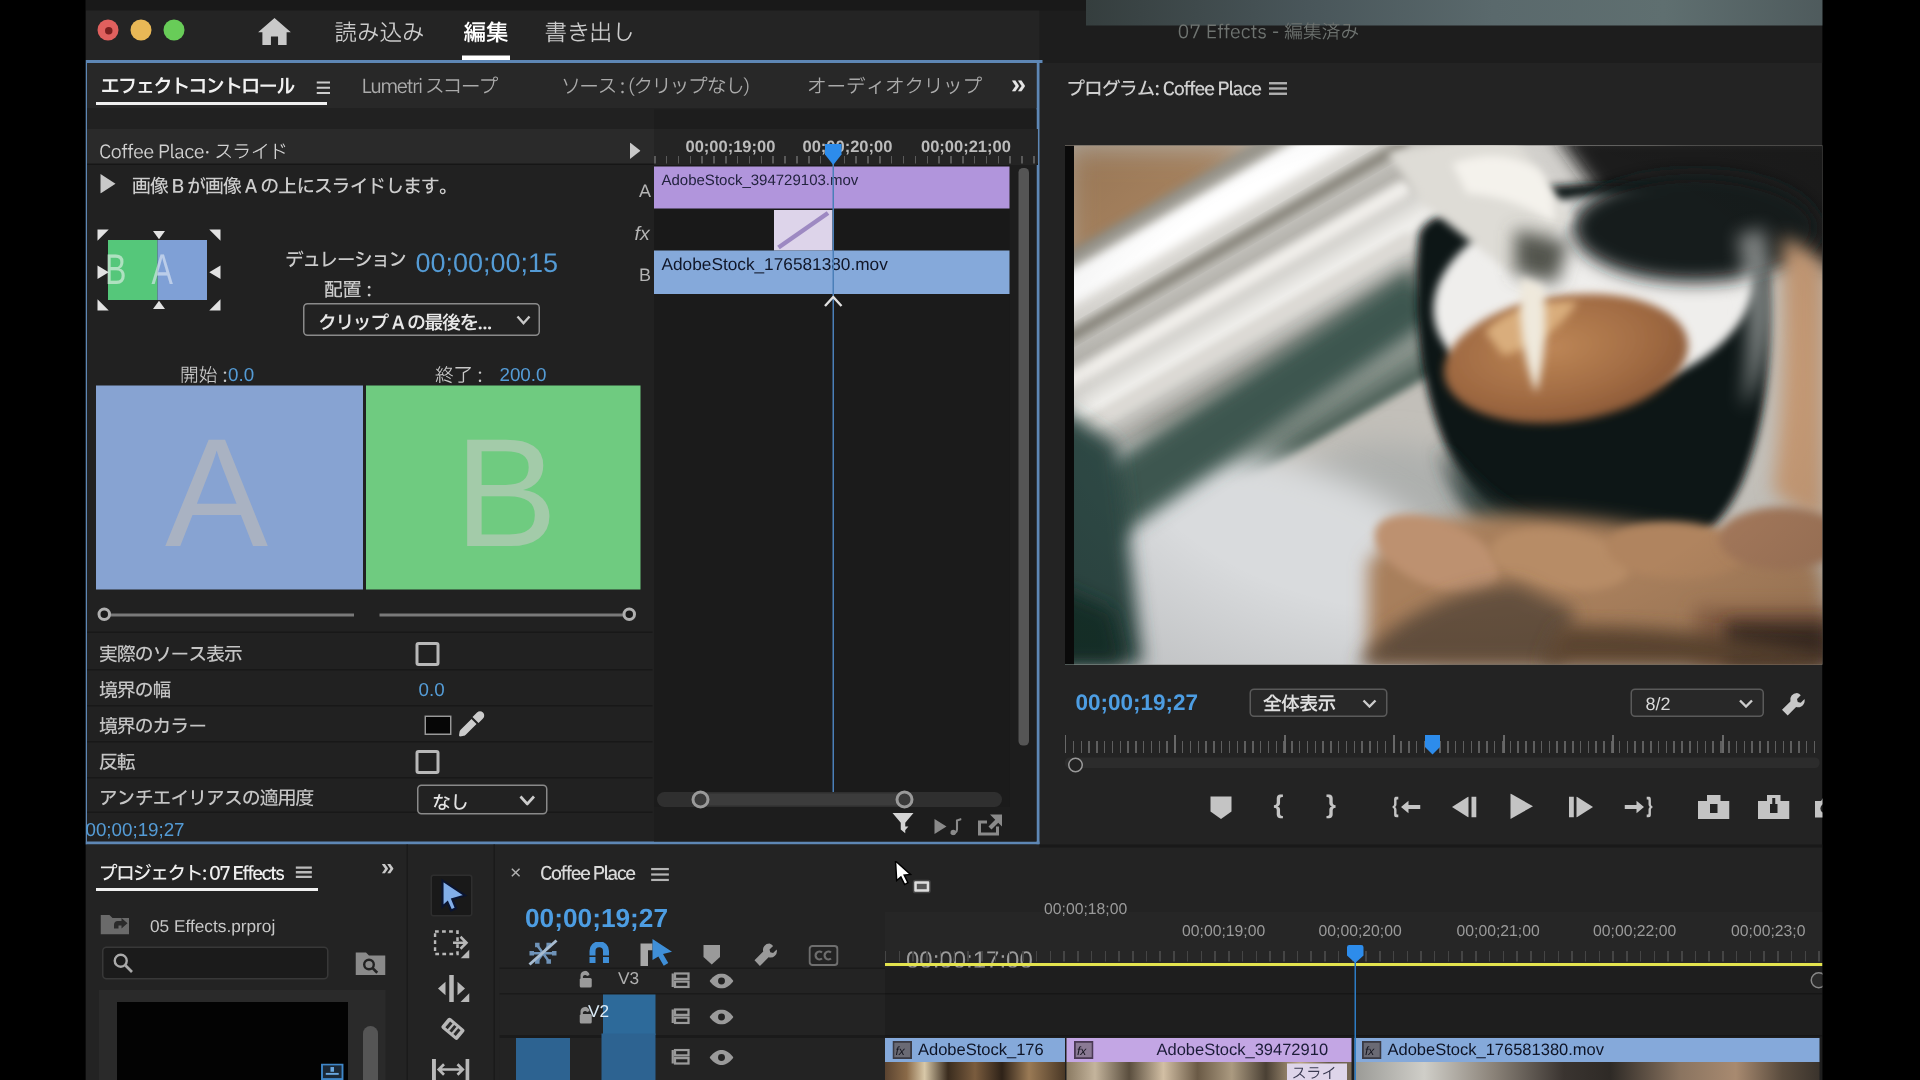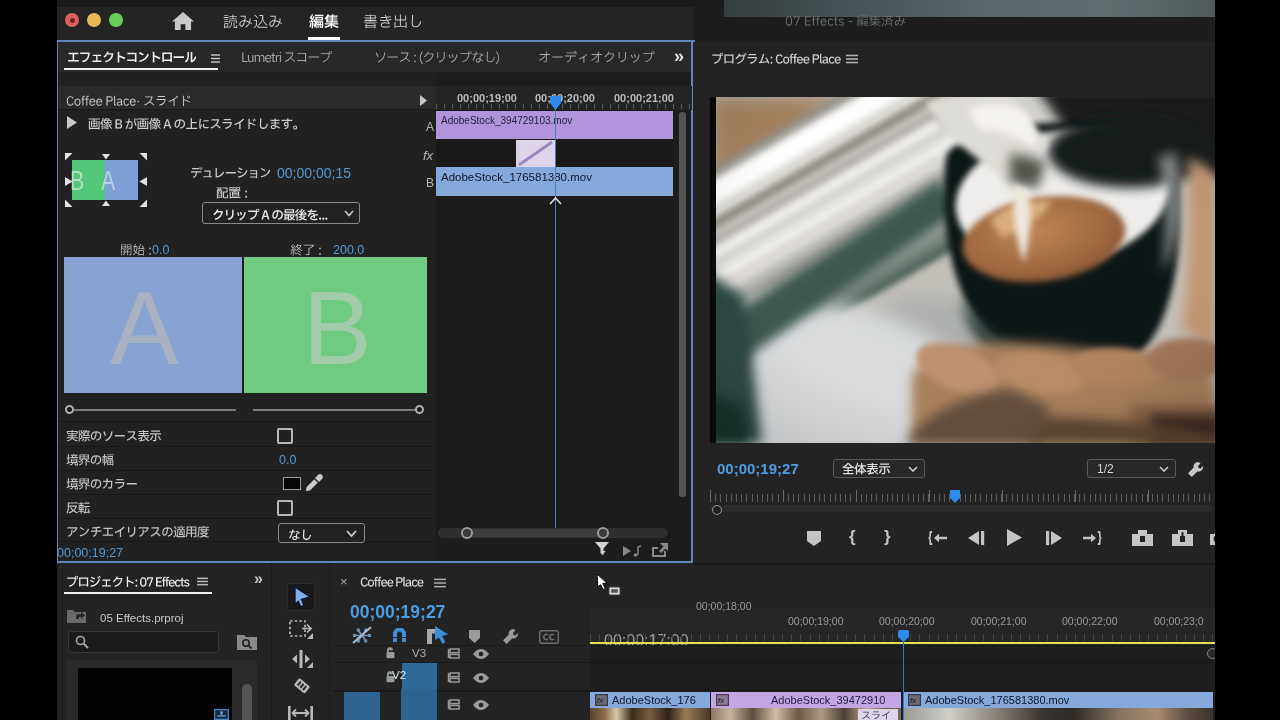--- a/index.html
+++ b/index.html
@@ -93,21 +93,21 @@
         <path d="M5 27v9l7.5-4.5z"></path>
         <path d="M87 27v9l-7.5-4.5z"></path>
         <path d="M5 57h7.5L5 49.5z"></path>
         <path d="M42 56h8l-4-5.5z"></path>
         <path d="M87 57v-7.5L79.5 57z"></path>
       </g>
     </svg>
 <svg style="position:absolute;left:190.0px;top:164.5px;overflow:visible" width="83" height="17" viewBox="0 -12.5 83 17">
       <path d="M11.3 -10.5Q11.9 -9.4 12.3 -8.3L11.6 -8Q11 -9.3 10.5 -10.2ZM10.1 -7.5Q9.6 -8.6 9 -9.7L9.8 -10Q10.5 -8.7 10.9 -7.8ZM2.1 -9.4H8.9V-8.2H2.1ZM1 -5.1V-6.3H11.4V-5.1H6.9V-4.4Q6.9 -2.6 6.1 -1.4Q5.2 -0.2 3.5 0.6L2.8 -0.6Q4.3 -1.2 5 -2.1Q5.7 -3 5.7 -4.4V-5.1Z M22.1 -1.3V-0.2H13.4V-1.3H19Q19.3 -3.4 19.4 -5.8H14.3V-7H20.6Q20.6 -3.9 20.2 -1.3Z M25.6 0.1V-9.6H26.9V-1.2Q28.8 -1.5 30.4 -2.7Q32.1 -3.9 33.2 -5.9L34.2 -5.1Q33 -2.9 31.1 -1.6Q29.1 -0.2 26.8 0.1Z M45.8 -4.1H35.8V-5.4H45.8Z M52 -7.2Q50.4 -8.1 48.4 -8.8L48.9 -9.9Q49.7 -9.7 50.7 -9.3Q51.7 -8.8 52.6 -8.4ZM48 -1.1Q50.1 -1.5 51.7 -2.2Q53.2 -3 54.4 -4.3Q55.5 -5.6 56.4 -7.6L57.5 -6.9Q56.6 -4.8 55.4 -3.3Q54.1 -1.9 52.4 -1Q50.6 -0.2 48.3 0.2ZM51.1 -4.1Q50.2 -4.5 49.2 -4.9Q48.2 -5.3 47.3 -5.6L47.8 -6.8Q48.7 -6.5 49.7 -6.1Q50.7 -5.7 51.6 -5.2Z M66.1 0H59.9V-1.1H66.1V-3.2H60.2V-4.2H66.1V-6.2H60V-7.3H67.2V0.7H66.1Z M74.5 -6.2Q72.8 -7.4 70.7 -8.4L71.4 -9.5Q73.4 -8.6 75.2 -7.3ZM70.9 -1.4Q73.1 -1.8 74.6 -2.6Q76.2 -3.3 77.2 -4.6Q78.3 -5.9 79.1 -7.9L80.2 -7.2Q79.4 -5.1 78.2 -3.7Q77 -2.3 75.3 -1.4Q73.6 -0.5 71.3 -0.1Z" fill="#cccccc"></path>
     </svg>
-<div class="t" style="left:277px;top:165px;font-size:14px;color:#549bd5">00;00;00;15</div>
+<div class="t" style="left:277px;top:165px;font-size:18px;color:#549bd5">00;00;00;15</div>
 <svg style="position:absolute;left:216.0px;top:184.5px;overflow:visible" width="35" height="17" viewBox="0 -12.5 35 17">
       <path d="M2.4 -9.2H0.5V-10.1H6.3V-9.2H4.7V-7.9H6.2V0.3H1.9V1H0.9V-7.9H2.4ZM11 -2.9 12 -2.6V-0.3Q12 0.3 11.7 0.5Q11.5 0.7 10.9 0.7H8.3Q7.6 0.7 7.2 0.4Q6.9 0.1 6.9 -0.6V-6H10.5V-9.1H6.7V-10.1H11.6V-5H8.1V-1Q8.1 -0.6 8.2 -0.5Q8.3 -0.3 8.7 -0.3H11ZM3.3 -7.9H3.8V-9.2H3.3ZM4.6 -3.9Q4.2 -3.9 4 -4.1Q3.8 -4.3 3.8 -4.8V-7H3.3Q3.2 -5.7 3 -4.8Q2.8 -3.9 2.4 -3.2L1.9 -3.9V-2.8H5.2V-3.9ZM1.9 -7V-4.1Q2.5 -5 2.5 -7ZM5.2 -4.8V-7H4.5V-5.2Q4.5 -5 4.6 -4.9Q4.7 -4.8 4.9 -4.8ZM1.9 -1.9V-0.7H5.2V-1.9Z M24.4 -7.2V-6.3H19.4L19.2 -5.7H23.2V-1H16V-5.7H18.1L18.3 -6.3H13.1V-7.2H18.6L18.7 -7.8H13.4V-10.2H24.1V-7.8H19.8Q19.6 -7.2 19.6 -7.2ZM16.6 -9.4H14.5V-8.6H16.6ZM17.6 -9.4V-8.6H19.7V-9.4ZM20.8 -8.6H23V-9.4H20.8ZM13.7 -5.5H14.8V-0.4H24.4V0.5H14.8V1H13.7ZM17 -4.3H22.1V-4.9H17ZM22.1 -3.6H17V-3.1H22.1ZM17 -2.4V-1.7H22.1V-2.4Z M29.2 -5.9V-6.1Q29.2 -6.5 29.4 -6.7Q29.7 -7 30.1 -7Q30.6 -7 30.8 -6.7Q31 -6.5 31 -6.1V-5.9Q31 -5.6 30.8 -5.3Q30.6 -5.1 30.1 -5.1Q29.7 -5.1 29.4 -5.3Q29.2 -5.5 29.2 -5.9ZM29.2 -0.7V-0.9Q29.2 -1.3 29.4 -1.5Q29.7 -1.7 30.1 -1.7Q30.6 -1.7 30.8 -1.5Q31 -1.3 31 -0.9V-0.7Q31 -0.3 30.8 -0.1Q30.6 0.2 30.1 0.2Q29.7 0.2 29.4 -0.1Q29.2 -0.3 29.2 -0.7Z" fill="#cccccc"></path>
     </svg>
 <div class="abs" style="left:202px;top:202px;width:158px;height:22px;background:#222;border:1.5px solid #8a8a8a;border-radius:3px"></div>
 <svg style="position:absolute;left:212.0px;top:206.5px;overflow:visible" width="118" height="17" viewBox="0 -12.5 118 17">
       <path d="M10.9 -8.5Q10.7 -5.1 8.8 -2.7Q6.9 -0.4 3.5 0.5L2.8 -0.9Q5.6 -1.6 7.1 -3.2Q8.7 -4.8 9.2 -7.1H5.1Q4.5 -6.3 3.9 -5.6Q3.2 -4.9 2.2 -4.2L1.2 -5.4Q2.6 -6.4 3.5 -7.5Q4.4 -8.7 5 -10.2L6.5 -9.8Q6.1 -9 5.9 -8.5Z M15.6 -1.1Q17.4 -1.5 18.3 -2Q19.2 -2.6 19.7 -3.5Q20.1 -4.4 20.1 -5.9L20.1 -9.8H21.6V-5.9Q21.6 -4 21.1 -2.8Q20.6 -1.6 19.4 -0.8Q18.2 -0 16.3 0.4ZM15.6 -4H14.1V-9.7H15.6Z M28.8 -4.2Q28.5 -5.5 27.9 -7.5L29.3 -7.8Q29.9 -5.8 30.1 -4.5ZM27.2 -0.4Q28.9 -1.1 29.9 -2Q31 -3 31.5 -4.3Q32.1 -5.6 32.3 -7.5L33.7 -7.3Q33.5 -5.2 32.8 -3.7Q32.2 -2.2 31 -1.1Q29.8 0.1 28 0.9ZM26 -3.6Q25.6 -5.2 25.1 -6.9L26.4 -7.3Q27 -5.7 27.4 -3.9Z M47.3 -9.1Q47.3 -8.4 46.9 -8Q46.4 -7.5 45.7 -7.5Q45.5 -7.5 45.3 -7.6Q45 -4.3 43.4 -2.4Q41.8 -0.4 38.7 0.5L38 -1Q39.9 -1.5 41.1 -2.4Q42.3 -3.2 43 -4.5Q43.6 -5.7 43.7 -7.5H36.3V-9H44.1V-9.1Q44.1 -9.8 44.5 -10.2Q45 -10.7 45.7 -10.7Q46.4 -10.7 46.9 -10.2Q47.3 -9.8 47.3 -9.1ZM46.5 -9.2Q46.5 -9.5 46.3 -9.7Q46.1 -9.9 45.7 -9.9Q45.3 -9.9 45.1 -9.7Q44.9 -9.5 44.9 -9.2V-9Q44.9 -8.7 45.1 -8.5Q45.3 -8.3 45.7 -8.3Q46.1 -8.3 46.3 -8.5Q46.5 -8.7 46.5 -9Z M51 0H49.4L52.5 -9.2H54.5L57.6 0H55.9L55.1 -2.4H51.8ZM53.4 -7.7 52.2 -3.8H54.7L53.5 -7.7Z M71 -4.8Q71 -2.6 69.8 -1.3Q68.5 -0.1 66.2 0.2L65.8 -1.2Q67.7 -1.4 68.6 -2.3Q69.5 -3.1 69.5 -4.7Q69.5 -6.1 68.7 -7Q67.9 -7.8 66.5 -8Q66.1 -4.2 65.2 -2.4Q64.4 -0.6 62.9 -0.6Q62.2 -0.6 61.6 -1Q61 -1.4 60.6 -2.1Q60.3 -2.9 60.3 -4Q60.3 -5.6 61 -6.8Q61.7 -8 63 -8.7Q64.2 -9.4 65.8 -9.4Q67.3 -9.4 68.5 -8.8Q69.7 -8.2 70.3 -7.2Q71 -6.1 71 -4.8ZM65 -8Q64.1 -7.9 63.3 -7.3Q62.6 -6.8 62.1 -5.9Q61.7 -5.1 61.7 -4Q61.7 -3.1 62 -2.6Q62.4 -2.1 62.9 -2.1Q63.3 -2.1 63.7 -2.8Q64.1 -3.4 64.5 -4.7Q64.8 -6 65 -8Z M72.6 -10.3H82.1V-6.4H72.6ZM80.7 -8.8V-9.4H73.9V-8.8ZM73.9 -7.9V-7.3H80.7V-7.9ZM71.6 -5.8H83V-4.8H77.3V1H76V-0.2Q74.5 0.1 71.7 0.3L71.6 -0.8L72.6 -0.8V-4.8H71.6ZM73.8 -4.2H76V-4.8H73.8ZM82.4 -3.2Q82.1 -2.1 81.1 -1.1Q81.9 -0.5 83 -0.1L82.5 0.9Q81.2 0.4 80.2 -0.2Q79.1 0.5 78 0.9L77.4 -0.1Q78.5 -0.5 79.2 -1Q78.5 -1.7 77.9 -2.7L78.8 -3.2H77.7V-4.2H82.4ZM73.8 -2.6H76V-3.3H73.8ZM78.9 -3.2Q79.4 -2.4 80.2 -1.7Q80.8 -2.4 81.2 -3.2ZM73.8 -0.9Q75 -1 76 -1.2V-1.8H73.8Z M94.4 1Q92.2 0.6 90.6 -0.3Q88.7 0.7 86.7 1.1L86.2 -0.1Q88 -0.4 89.4 -1.1Q88.7 -1.6 88.1 -2.3Q87.6 -1.9 86.9 -1.5L86.2 -2.5Q88.1 -3.5 88.9 -4.6Q88.2 -4.6 86.7 -4.5L86.6 -5.8Q87.2 -5.8 88.4 -5.8Q88.7 -6 89 -6.3Q88 -7.3 86.7 -8.2L87.6 -9.1Q87.8 -9 88.3 -8.6Q89.2 -9.6 89.8 -10.7L90.9 -10.1Q90.1 -8.8 89.2 -7.8Q89.3 -7.7 89.9 -7.2Q91 -8.4 91.9 -9.8L93 -9Q91.8 -7.4 90.2 -5.9Q91.6 -5.9 92.9 -6.1Q92.5 -6.7 92.1 -7.2L93.1 -7.8Q93.6 -7.2 94 -6.5Q94.5 -5.8 94.8 -5.1L93.7 -4.4Q93.5 -4.9 93.4 -5Q91.8 -4.8 90.2 -4.7Q90 -4.3 89.8 -4.1H93.5V-3Q92.9 -2 91.7 -1.1Q93.1 -0.5 94.9 -0.2ZM86.8 -10Q86.2 -9.1 85.4 -8.1Q84.6 -7.2 83.8 -6.5L83.1 -7.7Q84.7 -8.9 85.7 -10.6ZM87 -7.2Q86.3 -6 85.7 -5.2V1H84.5V-3.9Q84.1 -3.5 83.6 -3.1L83 -4.4Q83.8 -4.9 84.6 -5.8Q85.4 -6.7 85.9 -7.7ZM89 -3Q89.7 -2.2 90.6 -1.7Q91.5 -2.3 92 -3Z M105.2 -0.9 105.3 0.4Q103.4 0.7 101.7 0.7Q99.8 0.7 99 0.1Q98.1 -0.4 98.1 -1.5Q98.1 -2.5 98.9 -3.2Q99.7 -4 101.5 -4.6Q101.4 -5 101.1 -5.2Q100.8 -5.4 100.3 -5.4Q99.8 -5.4 99.1 -5.1Q98.4 -4.8 97.9 -4.3Q97.6 -4 97.3 -3.7Q97.1 -3.3 96.5 -2.6L95.4 -3.4Q96.2 -4.5 96.8 -5.5Q97.4 -6.5 97.9 -7.6Q96.8 -7.6 95.6 -7.6L95.7 -8.9Q97 -8.8 98.4 -8.8Q98.6 -9.5 98.9 -10.3L100.3 -10.1Q100.1 -9.3 99.9 -8.8Q102.3 -8.9 104.5 -9.1L104.6 -7.8Q102 -7.6 99.4 -7.6Q98.9 -6.3 98.3 -5.3L98.4 -5.2Q98.9 -5.9 99.5 -6.3Q100.2 -6.7 100.8 -6.7Q101.6 -6.7 102.2 -6.2Q102.7 -5.8 102.9 -5Q104.3 -5.3 105.9 -5.6L106.1 -4.3Q104.4 -4 103 -3.7Q103 -2.3 102.9 -1.5L101.5 -1.5Q101.6 -2.1 101.6 -3.3Q100.5 -2.9 100 -2.5Q99.5 -2 99.5 -1.6Q99.5 -1.2 99.7 -1Q99.9 -0.8 100.4 -0.7Q100.8 -0.6 101.7 -0.6Q103.2 -0.6 105.2 -0.9Z M107.1 -0.8V-1Q107.1 -1.4 107.4 -1.7Q107.6 -1.9 108.1 -1.9Q108.6 -1.9 108.9 -1.7Q109.1 -1.4 109.1 -1V-0.8Q109.1 -0.3 108.9 -0.1Q108.6 0.2 108.1 0.2Q107.6 0.2 107.4 -0.1Q107.1 -0.3 107.1 -0.8Z M110.3 -0.8V-1Q110.3 -1.4 110.5 -1.7Q110.8 -1.9 111.3 -1.9Q111.8 -1.9 112 -1.7Q112.3 -1.4 112.3 -1V-0.8Q112.3 -0.3 112 -0.1Q111.8 0.2 111.3 0.2Q110.8 0.2 110.5 -0.1Q110.3 -0.3 110.3 -0.8Z M113.4 -0.8V-1Q113.4 -1.4 113.6 -1.7Q113.9 -1.9 114.4 -1.9Q114.9 -1.9 115.1 -1.7Q115.4 -1.4 115.4 -1V-0.8Q115.4 -0.3 115.1 -0.1Q114.9 0.2 114.4 0.2Q113.9 0.2 113.6 -0.1Q113.4 -0.3 113.4 -0.8Z" fill="#e6e6e6"></path>
     </svg>
 <svg class="abs" style="left:344px;top:210px" width="10" height="7" viewBox="0 0 10 7">
       <path d="M1 1l4 4.5L9 1" stroke="#c8c8c8" stroke-width="1.6" fill="none"></path>
     </svg>
@@ -236,21 +236,21 @@
 
 <div class="t" style="left:717px;top:460px;font-size:15px;font-weight:bold;color:#4d9de2">00;00;19;27</div>
 <div class="abs" style="left:833px;top:459px;width:92px;height:19px;background:#282828;border:1px solid #5a5a5a;border-radius:3px"></div>
 <svg style="position:absolute;left:842.0px;top:460.5px;overflow:visible" width="51" height="17" viewBox="0 -12.5 51 17">
       <path d="M10.1 -5.2H6.8V-3.6H10.8V-2.4H6.8V-0.6H11.5V0.7H1V-0.6H5.5V-2.4H1.7V-3.6H5.5V-5.2H2.5V-6Q1.9 -5.7 1 -5.2L0.2 -6.5Q2.5 -7.6 3.6 -8.5Q4.7 -9.4 5.2 -10.5H7.1Q7.6 -9.4 8.8 -8.5Q10 -7.6 12.3 -6.5L11.6 -5.2Q10.8 -5.6 10.1 -6ZM6.1 -9.9Q5.9 -8.9 5.2 -8.1Q4.5 -7.2 3.2 -6.4H9.3Q7.9 -7.2 7.2 -8.1Q6.4 -8.9 6.2 -9.9Z M16.2 -10.3Q15.9 -8.7 15.2 -7.2V1H13.9V-5Q13.4 -4.4 13 -4L12.3 -5.2Q13.3 -6.3 14 -7.6Q14.6 -8.9 15 -10.7ZM20.7 -7.1Q21.4 -5 24.3 -2.4L23.4 -1.3Q22.4 -2.2 21.9 -2.9Q21.3 -3.5 21 -4.2Q20.6 -4.9 20.5 -5.8H20.4V-2.2H22.4V-1H20.4V1H19.1V-1H17.1V-2.2H19.1V-5.8H19Q18.8 -4.9 18.5 -4.2Q18.2 -3.5 17.6 -2.8Q17.1 -2.2 16.1 -1.3L15.2 -2.3Q16.8 -3.7 17.6 -4.9Q18.5 -6.1 18.8 -7.1H15.8V-8.3H19.1V-10.5H20.4V-8.3H24.1V-7.1Z M36.3 -0.1 35.6 1Q31.8 -0.6 30.5 -4.4Q29.9 -3.5 29 -2.8V-0.8Q30.4 -1 31.9 -1.4L32 -0.1Q29.5 0.6 26.3 0.9L26 -0.4Q27.1 -0.5 27.6 -0.6V-2Q26.5 -1.4 25.2 -1L24.6 -2.1Q27.4 -3 28.9 -4.4H24.8V-5.6H29.7V-6.4H25.7V-7.5H29.7V-8.4H25.2V-9.5H29.7V-10.5H31V-9.5H35.7V-8.4H31V-7.5H35.2V-6.4H31V-5.6H36.1V-4.4H31.8Q32.3 -3.3 32.9 -2.5Q34 -3.2 35 -4L35.9 -3.1Q34.9 -2.2 33.8 -1.6Q34.8 -0.8 36.3 -0.1Z M38.1 -10H47V-8.7H38.1ZM48.1 -5.9H43.3V-0.9Q43.3 -0 43 0.3Q42.6 0.7 41.7 0.7H40L39.6 -0.6H41.9V-5.9H37V-7.3H48.1ZM45.8 -5.1Q46.5 -4 47.1 -3Q47.7 -2 48.2 -0.8L46.8 -0.2Q46.2 -1.5 45.7 -2.5Q45.2 -3.5 44.6 -4.4ZM40.3 -4.7Q40 -3.4 39.4 -2.2Q38.9 -1.1 38 -0L36.8 -0.9Q37.6 -1.9 38.1 -2.9Q38.6 -3.8 38.9 -5Z" fill="#dedede"></path>
     </svg>
 <svg class="abs" style="left:908px;top:466px" width="10" height="6" viewBox="0 0 10 6">
       <path d="M1 1l4 4 4-4" stroke="#cccccc" stroke-width="1.6" fill="none"></path>
     </svg>
 <div class="abs" style="left:1087px;top:459px;width:89px;height:19px;background:#282828;border:1px solid #5a5a5a;border-radius:3px"></div>
-<div class="t" style="left:1097px;top:462px;font-size:12px;color:#d8d8d8">1/2</div>
+<div class="t" style="left:1097px;top:462px;font-size:12px;color:#d8d8d8">8/2</div>
 <svg class="abs" style="left:1159px;top:466px" width="10" height="6" viewBox="0 0 10 6">
       <path d="M1 1l4 4 4-4" stroke="#cccccc" stroke-width="1.6" fill="none"></path>
     </svg>
 <svg class="abs" style="left:1187px;top:460px" width="18" height="18" viewBox="0 0 18 18">
       <path d="M11 2a4.5 4.5 0 00-4.4 5.6L1 13.2 4.8 17l5.6-5.6A4.5 4.5 0 0016 6l-2.5 2.5-2-.5-.5-2L13.5 3.5A4.5 4.5 0 0011 2z" fill="#c8c8c8"></path>
     </svg>
 
 <div class="abs" style="left:710px;top:494px;width:503px;height:8px;background:repeating-linear-gradient(90deg,#5e5e5e 0 1px,transparent 1px 5.2px)"></div>
 <div class="abs" style="left:710px;top:490px;width:503px;height:12px;background:repeating-linear-gradient(90deg,#686868 0 1px,transparent 1px 73px)"></div>
 <div class="abs" style="left:710px;top:505px;width:503px;height:7px;background:#2c2c2c;border-radius:3px"></div>

